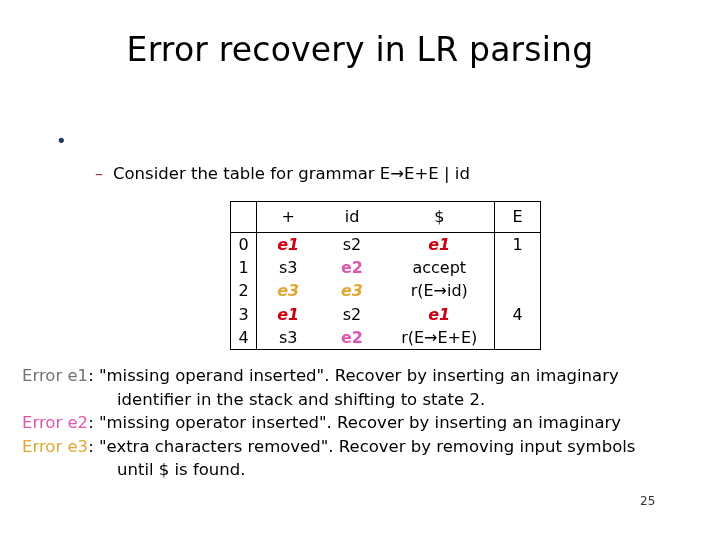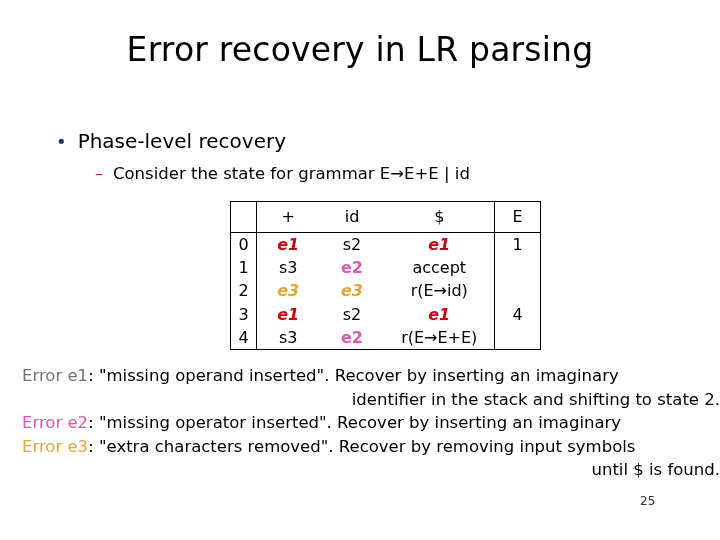--- a/index.html
+++ b/index.html
@@ -109,21 +109,21 @@
   .errors {
     position: absolute;
     top: 364px;
     left: 22px;
     width: 698px;
     font-size: 16.5px;
     line-height: 23.5px;
   }
   .err-block { margin-bottom: 0px; }
   .err-line1 { white-space: nowrap; }
-  .err-line2 { padding-left: 95px; white-space: nowrap; text-align: right; }
+  .err-line2 { padding-left: 95px; white-space: nowrap; }
   .err-tag-e1 { color: #737373; }
   .err-tag-e2 { color: #E055B0; }
   .err-tag-e3 { color: #E0A733; text-align: center; }
   .err-body { color: #000000; }
 
   
   .page-num {
     position: absolute;
     left: 640px;
     top: 494px;
@@ -133,26 +133,25 @@
     text-align: center;
   }
 </style>
 </head>
 <body>
 
 <div class="slide-title">Error recovery in LR parsing</div>
 
 <div class="bullet-l1">
   <span class="dot">•</span>
-  <span class="txt">Phase-level recovery</span>
 </div>
 
 <div class="bullet-l2">
   <span class="dash">–</span>
-  <span class="txt">Consider the state for grammar E→E+E | id</span>
+  <span class="txt">Consider the table for grammar E→E+E | id</span>
 </div>
 
 <table class="parse-table">
   <colgroup>
     <col class="col-state">
       <col class="col-plus">
       <col class="col-id">
       <col class="col-dol">
       <col class="col-e">
   </colgroup>

